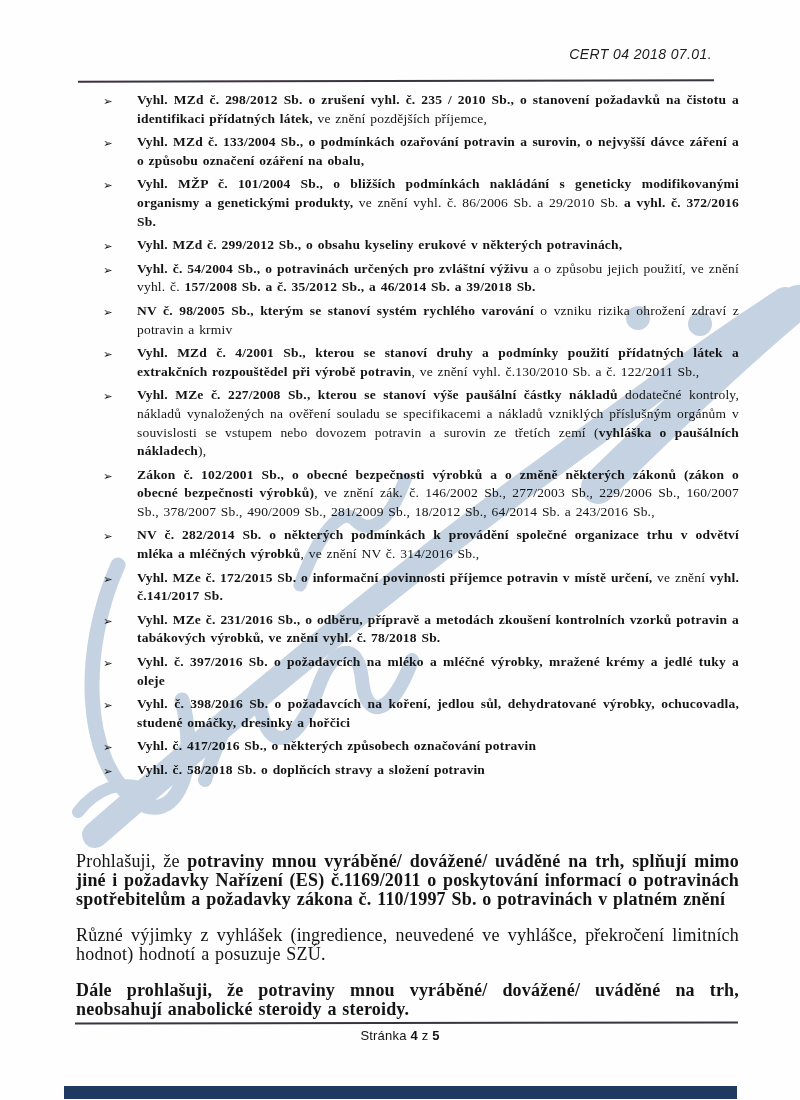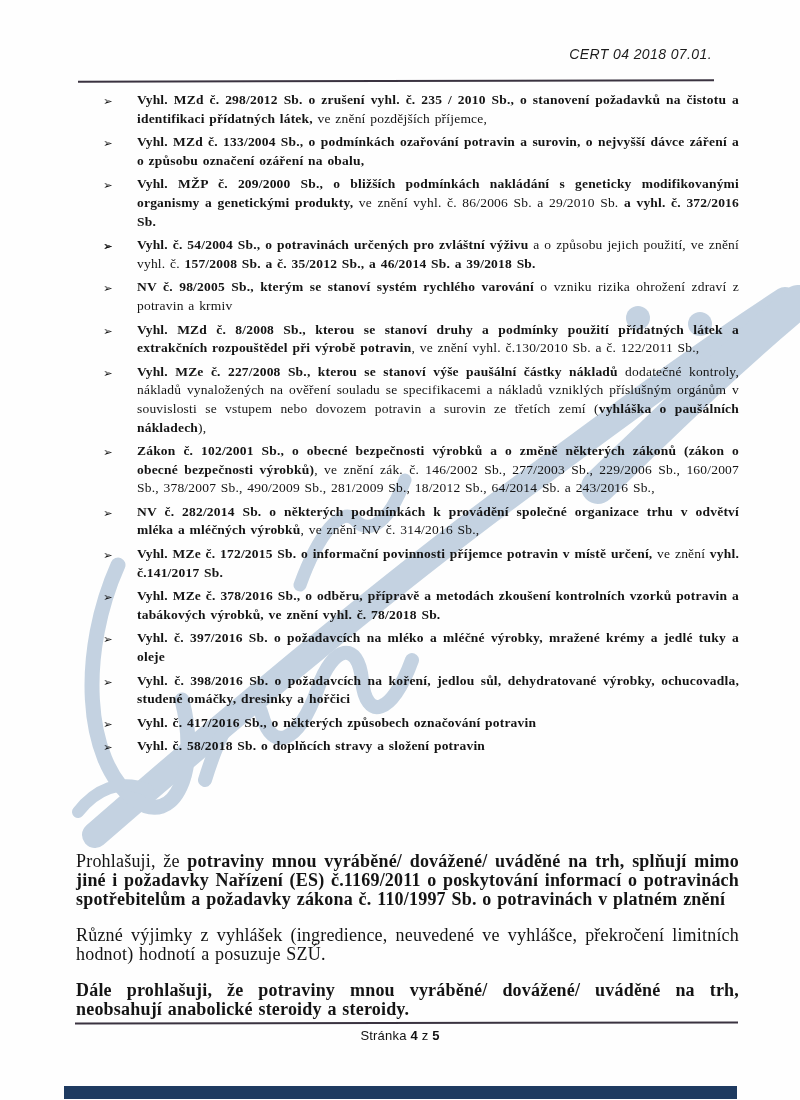--- a/index.html
+++ b/index.html
@@ -72,30 +72,30 @@
     </g>
   </svg>
 
   <div class="content">
     <div class="doc-code">CERT  04 2018 07.01.</div>
     <div class="rule-top" style="background: rgb(58, 51, 64);"></div>
 
     <ul class="reg-list" id="reg-list">
         <li><span class="bullet">➢</span><span><span class="b">Vyhl. MZd č. 298/2012 Sb. o zrušení vyhl. č. 235 / 2010 Sb., o stanovení požadavků na čistotu a identifikaci přídatných látek,</span><span class="r"> ve znění pozdějších příjemce,</span></span></li>
         <li><span class="bullet">➢</span><span><span class="b">Vyhl. MZd č. 133/2004 Sb., o podmínkách ozařování potravin a surovin, o nejvyšší dávce záření a o způsobu označení ozáření na obalu,</span></span></li>
-        <li><span class="bullet">➢</span><span><span class="b">Vyhl. MŽP č. 209/2000 Sb., o bližších podmínkách nakládání s geneticky modifikovanými organismy a genetickými produkty,</span><span class="r"> ve znění vyhl. č. 86/2006 Sb. a 29/2010 Sb. </span><span class="b">a vyhl. č. 372/2016 Sb.</span></span></li>
-        <li><span class="bullet">➢</span></li>
+        <li><span class="bullet">➢</span><span><span class="b">Vyhl. MŽP č. 101/2004 Sb., o bližších podmínkách nakládání s geneticky modifikovanými organismy a genetickými produkty,</span><span class="r"> ve znění vyhl. č. 86/2006 Sb. a 29/2010 Sb. </span><span class="b">a vyhl. č. 372/2016 Sb.</span></span></li>
+        <li><span class="bullet">➢</span><span><span class="b">Vyhl. MZd č. 299/2012 Sb., o obsahu kyseliny erukové v některých potravinách,</span></span></li>
         <li><span class="bullet">➢</span><span><span class="b">Vyhl. č. 54/2004 Sb., o potravinách určených pro zvláštní výživu</span><span class="r"> a o způsobu jejich použití, ve znění vyhl. č. </span><span class="b">157/2008 Sb. a č. 35/2012 Sb., a 46/2014 Sb. a 39/2018 Sb.</span></span></li>
         <li><span class="bullet">➢</span><span><span class="b">NV č. 98/2005 Sb., kterým se stanoví systém rychlého varování</span><span class="r"> o vzniku rizika ohrožení zdraví z potravin a krmiv</span></span></li>
-        <li><span class="bullet">➢</span><span><span class="b">Vyhl. MZd č. 8/2008 Sb., kterou se stanoví druhy a podmínky použití přídatných látek a extrakčních rozpouštědel při výrobě potravin</span><span class="r">, ve znění vyhl. č.130/2010 Sb. a č. 122/2011 Sb.,</span></span></li>
+        <li><span class="bullet">➢</span><span><span class="b">Vyhl. MZd č. 4/2001 Sb., kterou se stanoví druhy a podmínky použití přídatných látek a extrakčních rozpouštědel při výrobě potravin</span><span class="r">, ve znění vyhl. č.130/2010 Sb. a č. 122/2011 Sb.,</span></span></li>
         <li><span class="bullet">➢</span><span><span class="b">Vyhl. MZe č. 227/2008 Sb., kterou se stanoví výše paušální částky nákladů</span><span class="r"> dodatečné kontroly, nákladů vynaložených na ověření souladu se specifikacemi a nákladů vzniklých příslušným orgánům v souvislosti se vstupem nebo dovozem potravin a surovin ze třetích zemí (</span><span class="b">vyhláška o paušálních nákladech</span><span class="r">),</span></span></li>
         <li><span class="bullet">➢</span><span><span class="b">Zákon č. 102/2001 Sb., o obecné bezpečnosti výrobků a o změně některých zákonů (zákon o obecné bezpečnosti výrobků)</span><span class="r">, ve znění zák. č. 146/2002 Sb., 277/2003 Sb., 229/2006 Sb., 160/2007 Sb., 378/2007 Sb., 490/2009 Sb., 281/2009 Sb., 18/2012 Sb., 64/2014 Sb. a 243/2016 Sb.,</span></span></li>
         <li><span class="bullet">➢</span><span><span class="b">NV č. 282/2014 Sb. o některých podmínkách k provádění společné organizace trhu v odvětví mléka a mléčných výrobků</span><span class="r">, ve znění NV č. 314/2016 Sb.,</span></span></li>
         <li><span class="bullet">➢</span><span><span class="b">Vyhl. MZe č. 172/2015 Sb. o informační povinnosti příjemce potravin v místě určení,</span><span class="r"> ve znění </span><span class="b">vyhl. č.141/2017 Sb.</span></span></li>
-        <li><span class="bullet">➢</span><span><span class="b">Vyhl. MZe č. 378/2016 Sb., o odběru, přípravě a metodách zkoušení kontrolních vzorků potravin a tabákových výrobků, ve znění vyhl. č. 78/2018 Sb.</span></span></li>
+        <li><span class="bullet">➢</span><span><span class="b">Vyhl. MZe č. 231/2016 Sb., o odběru, přípravě a metodách zkoušení kontrolních vzorků potravin a tabákových výrobků, ve znění vyhl. č. 78/2018 Sb.</span></span></li>
         <li><span class="bullet">➢</span><span><span class="b">Vyhl. č. 397/2016 Sb. o požadavcích na mléko a mléčné výrobky, mražené krémy a jedlé tuky a oleje</span></span></li>
         <li><span class="bullet">➢</span><span><span class="b">Vyhl. č. 398/2016 Sb. o požadavcích na koření, jedlou sůl, dehydratované výrobky, ochucovadla, studené omáčky, dresinky a hořčici</span></span></li>
         <li><span class="bullet">➢</span><span><span class="b">Vyhl. č. 417/2016 Sb., o některých způsobech označování potravin</span></span></li>
         <li><span class="bullet">➢</span><span><span class="b">Vyhl. č. 58/2018 Sb. o doplňcích stravy a složení potravin</span></span></li>
       </ul>
 
     <div class="paras" id="paras">
         <p><span class="r">Prohlašuji, že </span><span class="b">potraviny mnou vyráběné/ dovážené/ uváděné na trh, splňují mimo jiné i požadavky Nařízení (ES) č.1169/2011 o poskytování informací o potravinách spotřebitelům a požadavky zákona č. 110/1997 Sb. o potravinách v platném znění</span></p>
         <p><span class="r">Různé výjimky z vyhlášek (ingredience, neuvedené ve vyhlášce, překročení limitních hodnot) hodnotí a posuzuje SZÚ.</span></p>
         <p><span class="b">Dále prohlašuji, že potraviny mnou vyráběné/ dovážené/ uváděné na trh, neobsahují anabolické steroidy a steroidy.</span></p>

